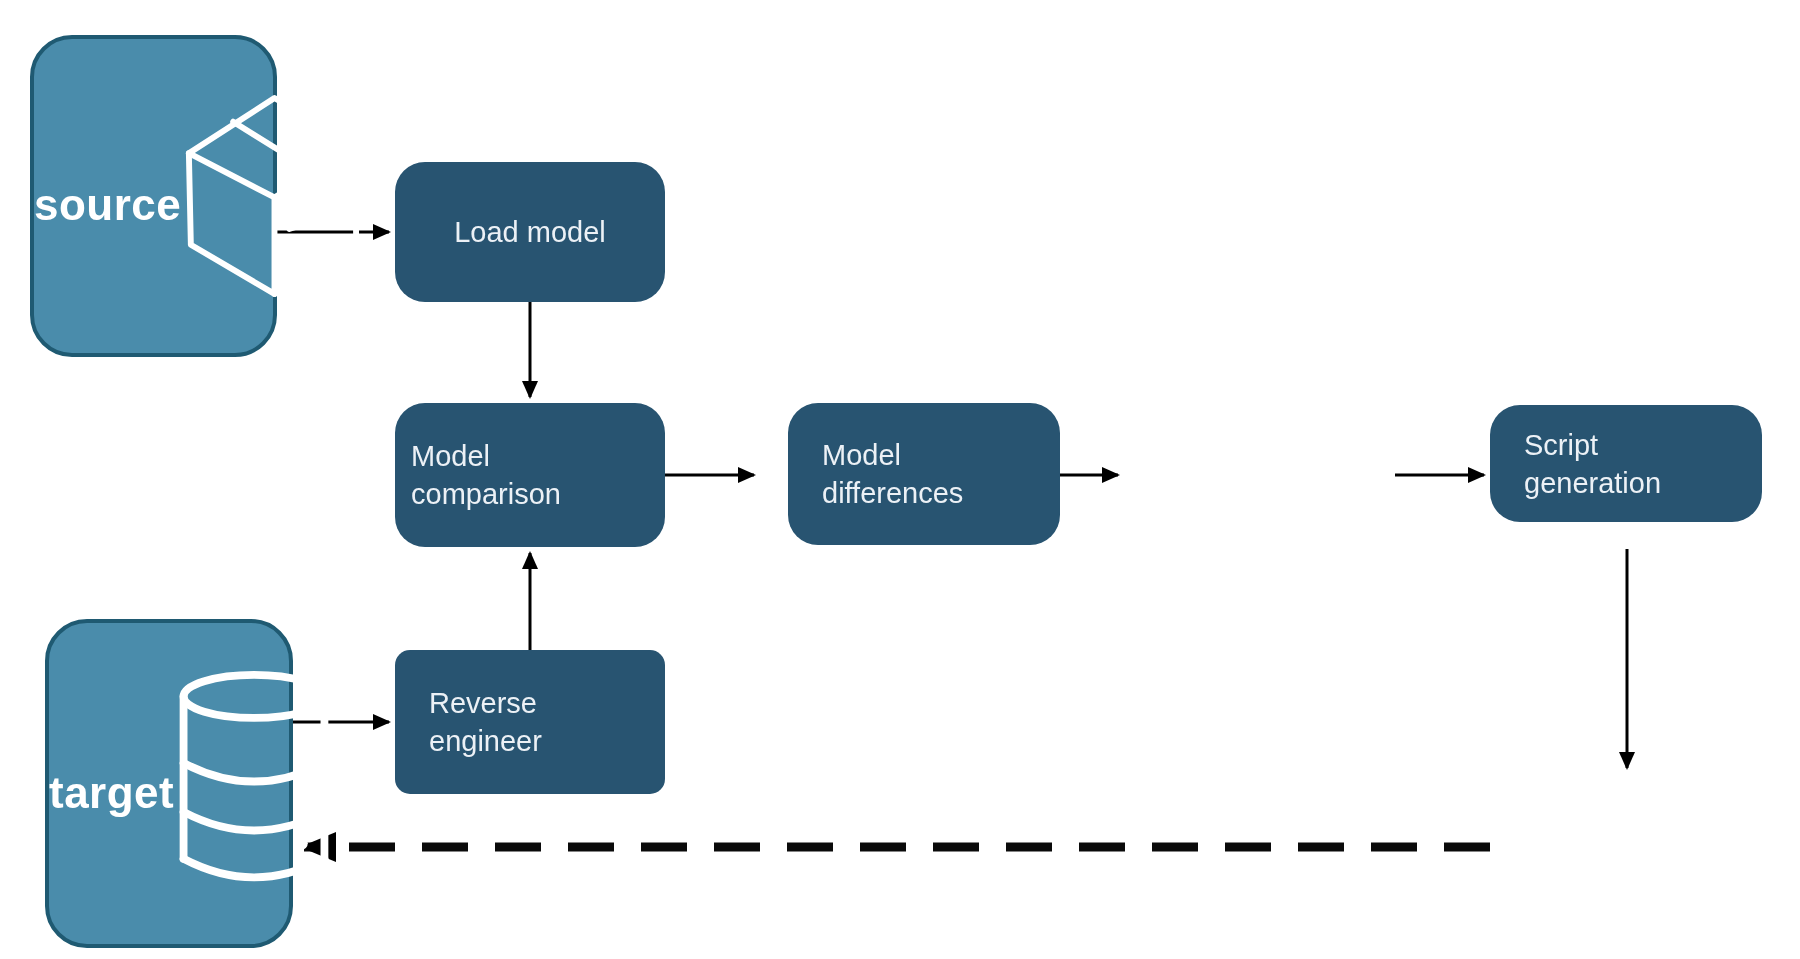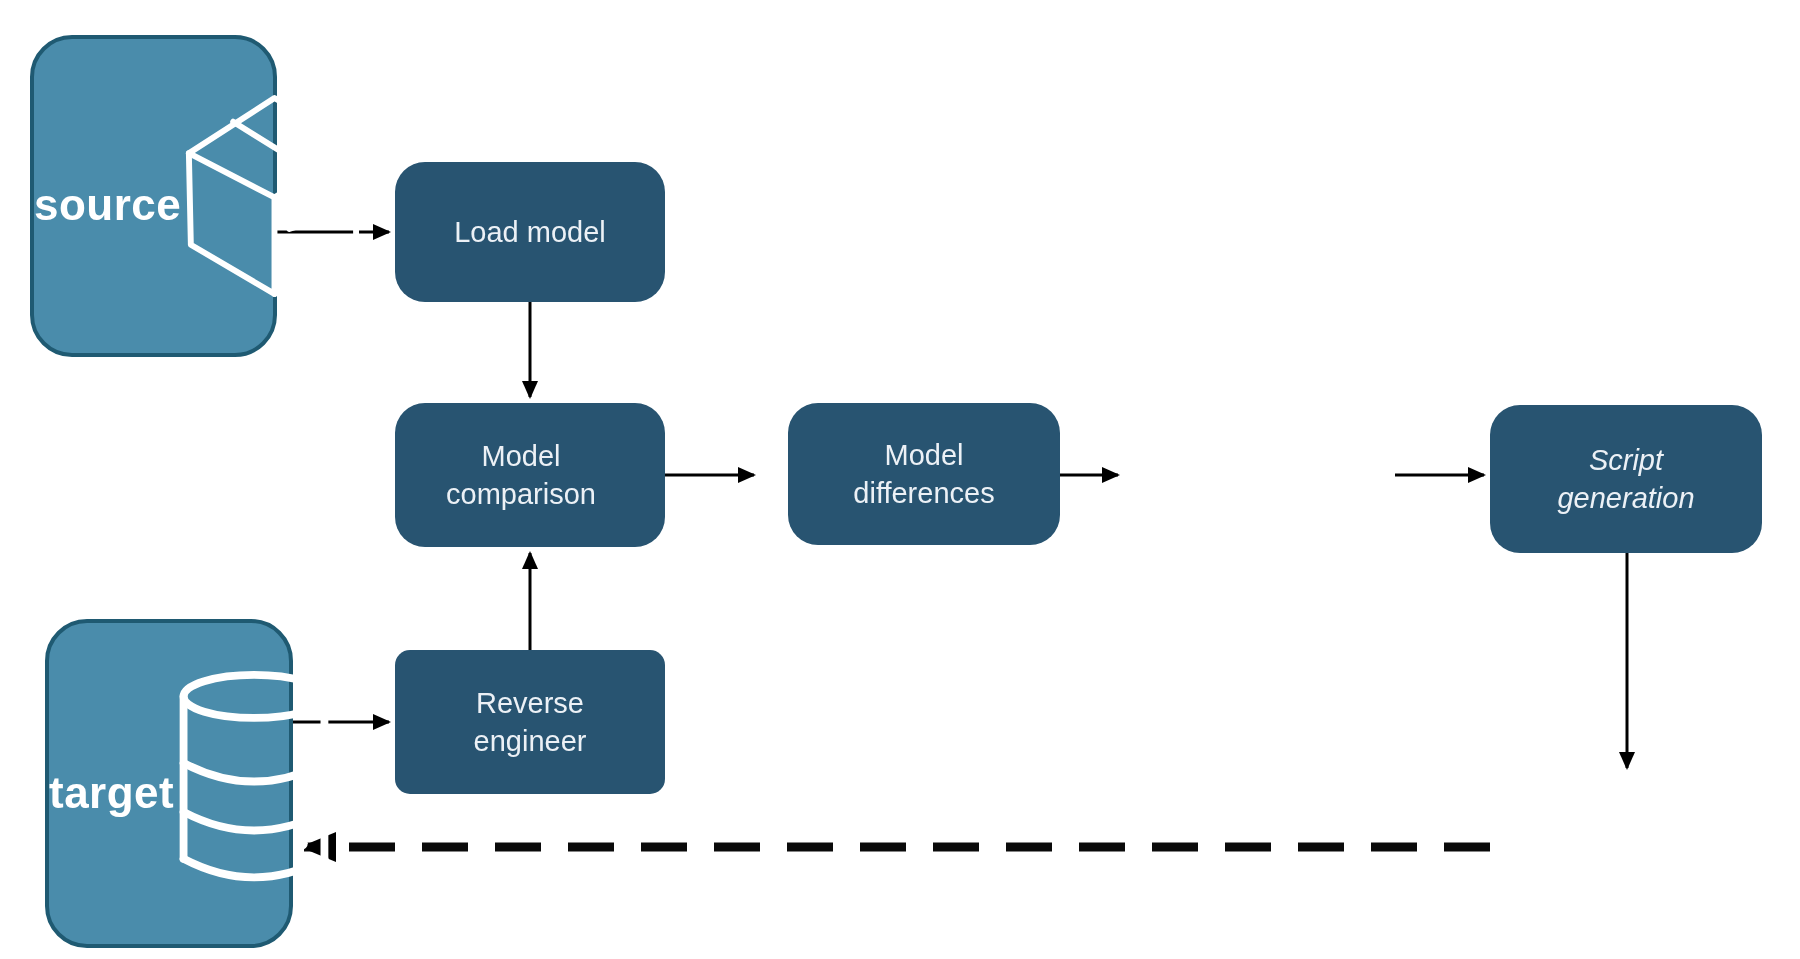--- a/index.html
+++ b/index.html
@@ -22,27 +22,27 @@
     color: #ffffff; font-weight: 700; font-size: 44px; line-height: 1;
     margin-top: 18px; letter-spacing: 0.5px;
   }
   .endpoint .icon-wrap { flex: 1; display: flex; align-items: center; justify-content: center; width: 100%; }
 
   
   .node {
     position: absolute; background: #285471; border-radius: 30px;
     color: #ECF1F6; font-size: 29px; line-height: 38px;
     display: flex; align-items: center; justify-content: center;
-    text-align: center; padding: 0 34px; box-sizing: border-box;
+    text-align: left; padding: 0 34px; box-sizing: border-box;
   }
   #node-load-model        { left: 395px;  top: 162px; width: 270px; height: 140px; }
   #node-model-comparison  { left: 395px;  top: 403px; width: 270px; height: 144px; padding-left: 16px; }
   #node-model-differences { left: 760px;  top: 403px; width: 272px; height: 142px; margin-left: 28px; }
   #node-deployment-plan   { left: 1124px; top: 403px; width: 271px; height: 144px; }
-  #node-script-generation { left: 1490px; top: 405px; width: 272px; height: 148px; font-style: italic; }
+  #node-script-generation { left: 1490px; top: 405px; width: 272px; height: 117px; }
   #node-reverse-engineer  { left: 395px;  top: 650px; width: 270px; height: 144px; border-radius: 15px; }
   #node-script-execution  { left: 1490px; top: 774px; width: 272px; height: 144px; }
 
   .edge-line { stroke: #000000; stroke-width: 3; fill: none; }
   .edge-dashed { stroke: #0a0a0a; stroke-width: 9; fill: none; stroke-dasharray: 46 27; }
   .arrowhead { fill: #000000; }
 </style>
 </head>
 <body>
 

